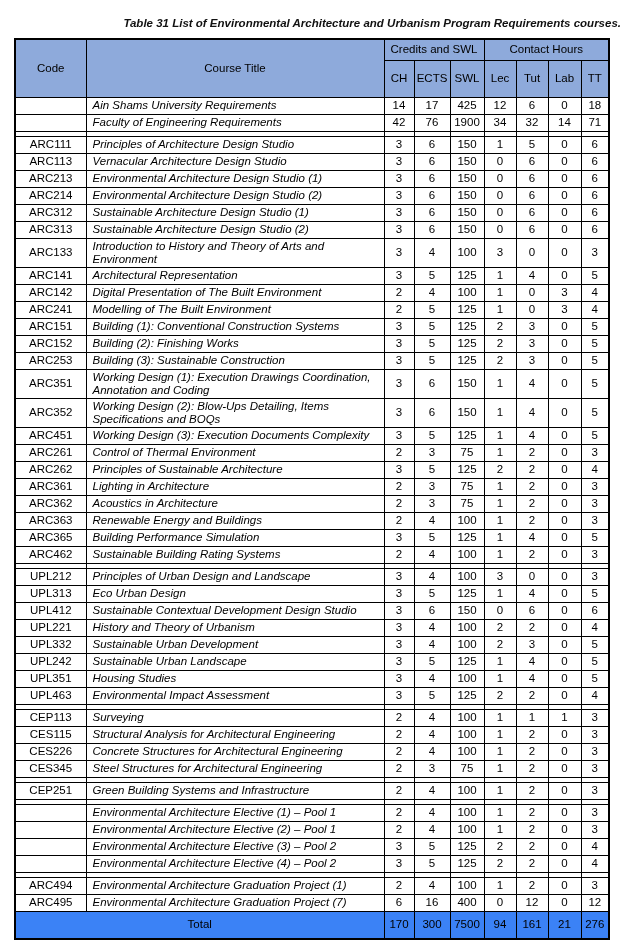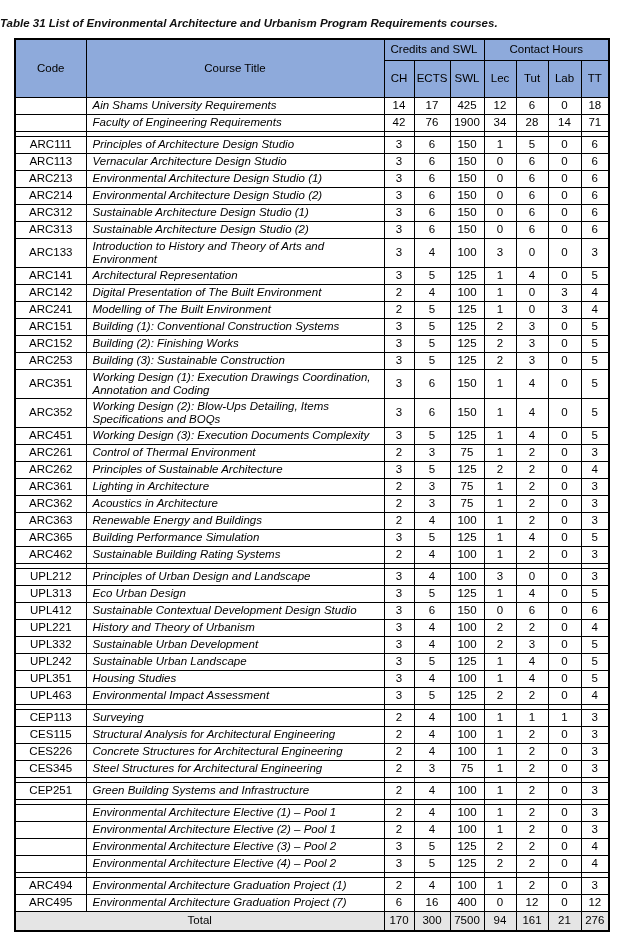--- a/index.html
+++ b/index.html
@@ -5,21 +5,21 @@
   * { margin: 0; padding: 0; box-sizing: border-box; }
   html, body {
     width: 621px;
     background: #ffffff;
     font-family: "Liberation Sans", sans-serif;
     color: #000000;
   }
   .page { width: 621px; height: 948px; position: relative; }
   .caption {
     padding-top: 17px;
-    text-align: left;
+    text-align: right;
     font-style: italic;
     font-weight: bold;
     font-size: 11.5px;
     letter-spacing: 0;
     color: #111;
   }
   table.courses {
     margin: 9px 0 0 14px;
     width: 594px;
     border-collapse: collapse;
@@ -35,21 +35,21 @@
     line-height: 13px;
     font-weight: normal;
     overflow: hidden;
   }
   table.courses thead th { background: #8EAADB; }
   thead tr.h1 th { height: 21px; }
   thead tr.h2 th { height: 37px; }
   tbody td { height: 17px; }
   tbody td.title { text-align: left; padding-left: 6px; padding-right: 8px; font-style: italic; }
   tr.sep td { height: 5px; padding: 0; }
-  tr.total td { background: #e5e5e5; height: 20px; }
+  tr.total td { background: #3b82f6; height: 28px; }
 </style>
 </head>
 <body>
 
 <div class="page">
 
   <div class="caption">Table 31 List of Environmental Architecture and Urbanism Program Requirements courses.</div>
 
   <table class="courses">
     <colgroup>
@@ -92,21 +92,21 @@
           <td>0</td>
           <td>18</td>
         </tr>
         <tr>
           <td class="code"></td>
           <td class="title">Faculty of Engineering Requirements</td>
           <td>42</td>
           <td>76</td>
           <td>1900</td>
           <td>34</td>
-          <td>28</td>
+          <td>32</td>
           <td>14</td>
           <td>71</td>
         </tr>
         <tr class="sep">
           <td></td>
           <td></td>
           <td></td>
           <td></td>
           <td></td>
           <td></td>

